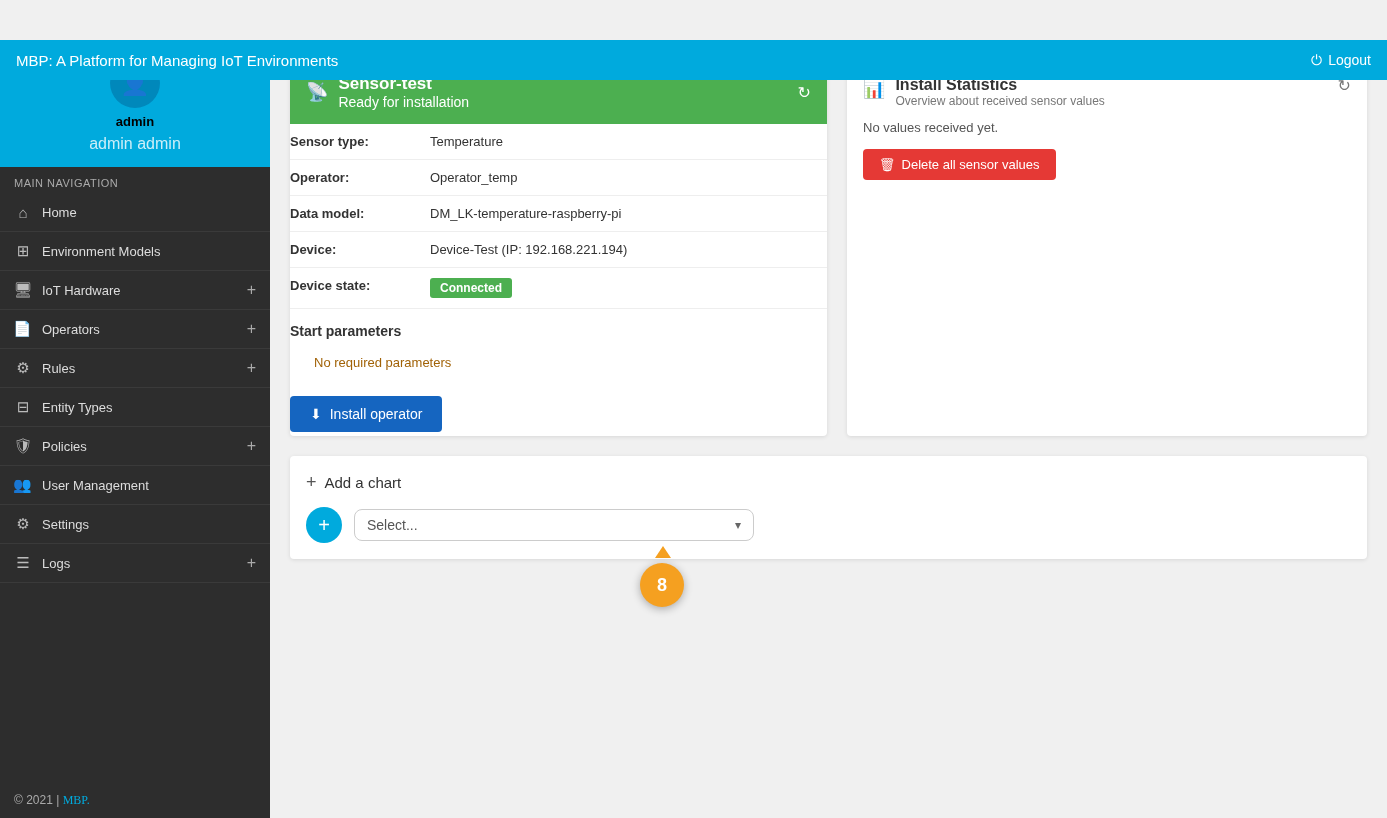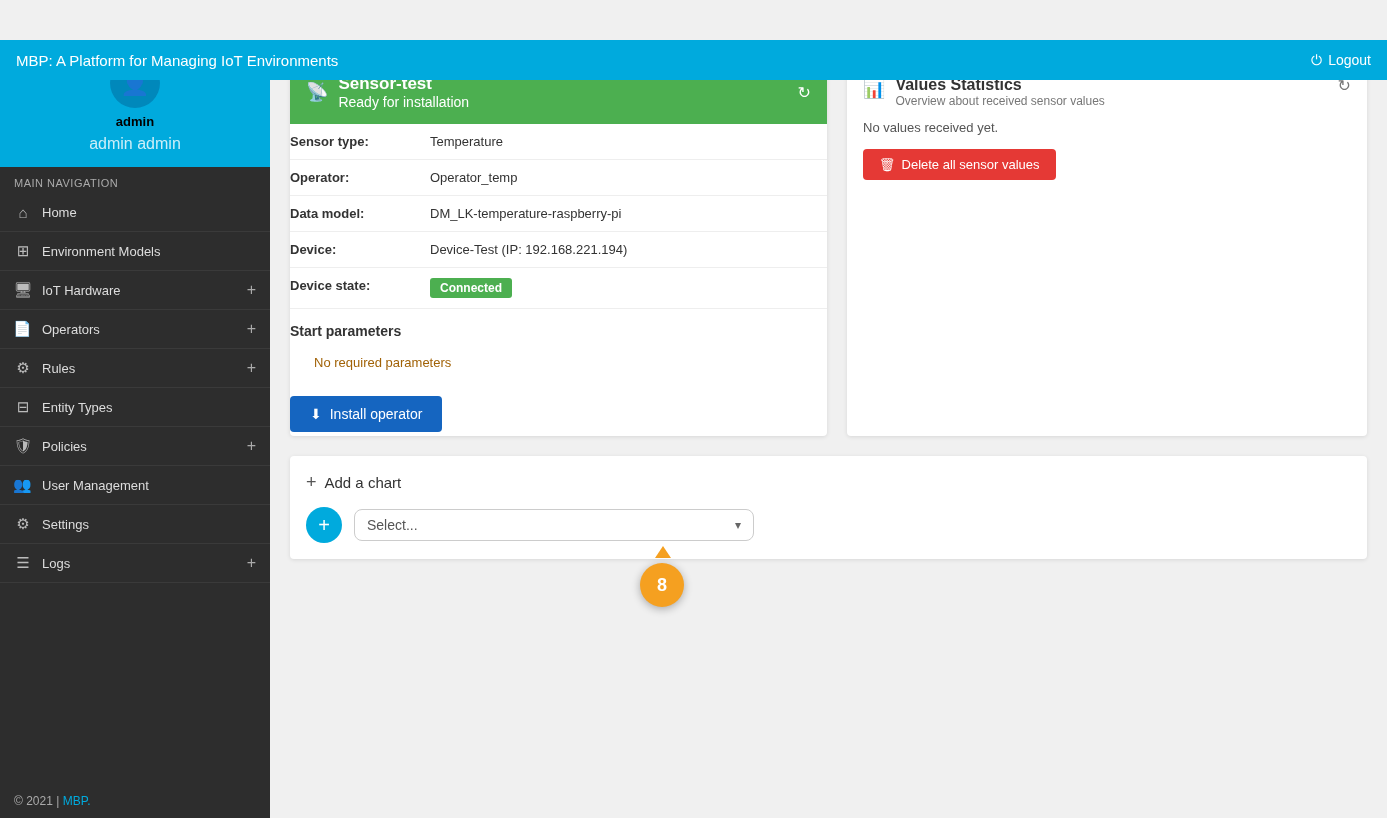--- a/index.html
+++ b/index.html
@@ -241,21 +241,21 @@
     .footer {
       position: fixed;
       bottom: 0;
       left: 0;
       width: 270px;
       padding: 10px 14px;
       font-size: 12px;
       color: #aaa;
       background: #2d2d2d;
     }
-    .footer a { color: #00aadd; text-decoration: none; }
+    .footer a { color: #00aadd; text-decoration: none; font-family: Liberation Serif, serif; }
   </style>
 </head>
 <body>
 
 <div class="topbar">
   <span class="topbar-title">MBP: A Platform for Managing IoT Environments</span>
   <div class="topbar-logout">
     <span>⏻</span>
     <span>Logout</span>
   </div>
@@ -395,21 +395,21 @@
         <span>Install operator</span>
       </button>
     </div>
   </div>
 
   <div class="stats-card">
     <div class="stats-header">
       <div class="stats-header-left">
         <span class="stats-bar-icon">📊</span>
         <div>
-          <div class="stats-title">Values Statistics</div>
+          <div class="stats-title">Install Statistics</div>
           <div class="stats-subtitle">Overview about received sensor values</div>
         </div>
       </div>
       <span class="stats-refresh">↻</span>
     </div>
     <div class="no-values">No values received yet.</div>
     <button class="delete-btn">
       <span>🗑</span>
       <span>Delete all sensor values</span>
     </button>

